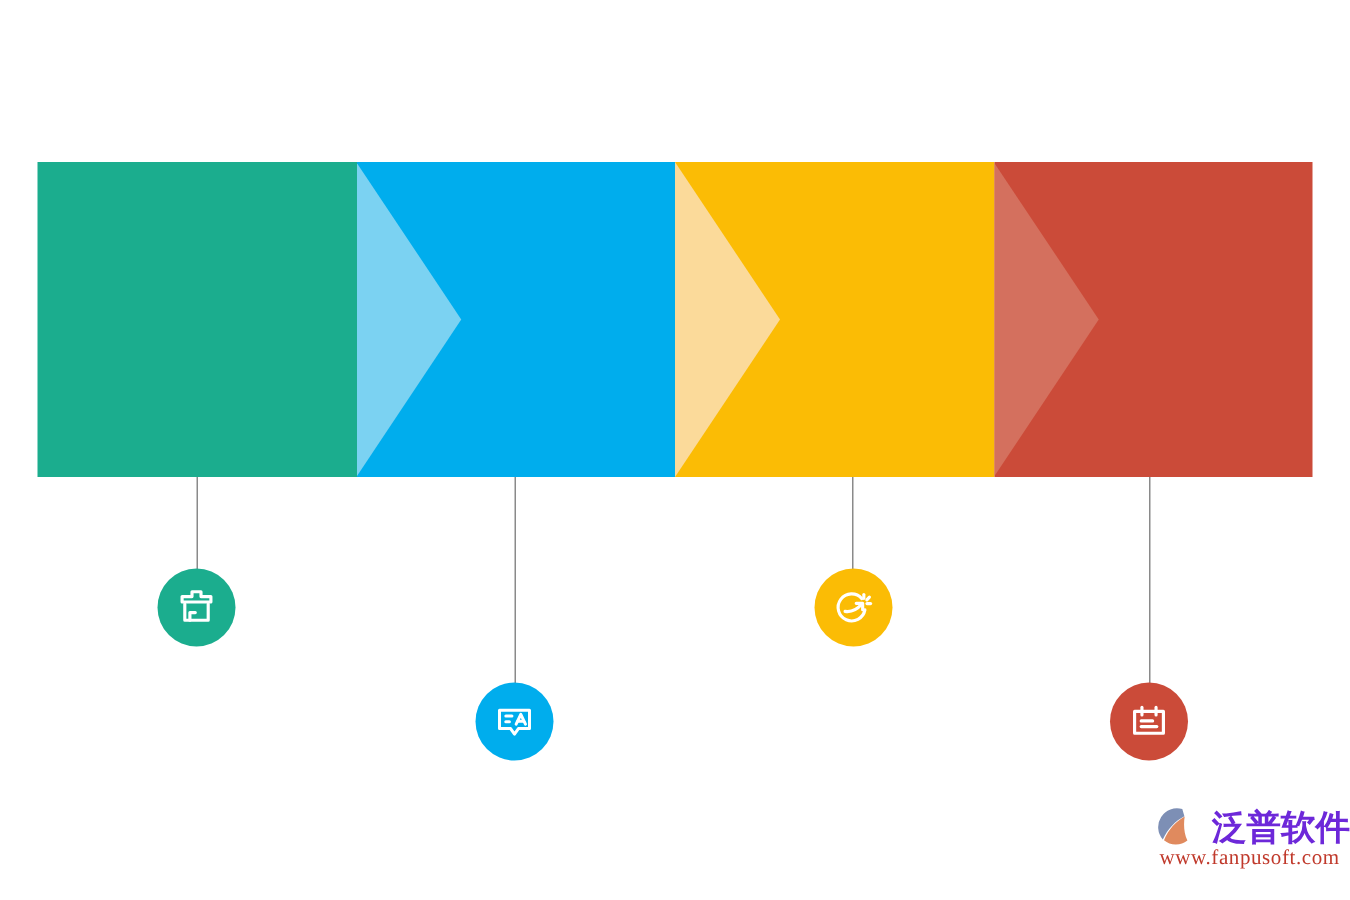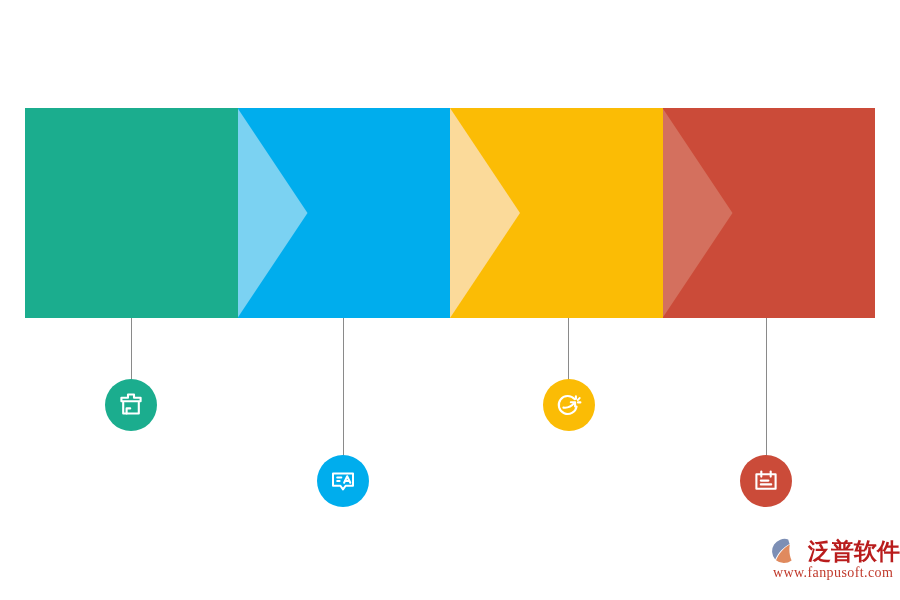--- a/index.html
+++ b/index.html
@@ -209,17 +209,17 @@
   </div>
 
   <div class="logo">
     <span class="logo-mark">
       <svg width="32" height="27" viewBox="0 0 32 27" aria-hidden="true">
         <path d="M16.2 1.4 A12.5 12.5 0 0 0 3.2 21.6 C6.4 14.5 11.6 9.2 17.6 6.1 Z" fill="#7d8fb5"></path>
         <path d="M17.8 6.4 C12.0 9.6 7.0 15.0 4.0 22.2 A12.5 12.5 0 0 0 19.6 22.4 C17.2 17.2 17.0 11.4 17.8 6.4 Z" fill="#e08a5e"></path>
         <path d="M18.8 6.6 C18.0 11.6 18.3 17.3 20.6 22.2 A12.5 12.5 0 0 0 18.8 6.6 Z" fill="#ffffff"></path>
       </svg>
     </span>
-    <span class="logo-name" style="color: #b91c1c;">泛普软件</span>
+    <span class="logo-name" style="color: #6d28d9;">泛普软件</span>
     <span class="logo-url" style="color: rgb(192, 57, 43);">www.fanpusoft.com</span>
   </div>
 
 </div>
 
 </body></html>

